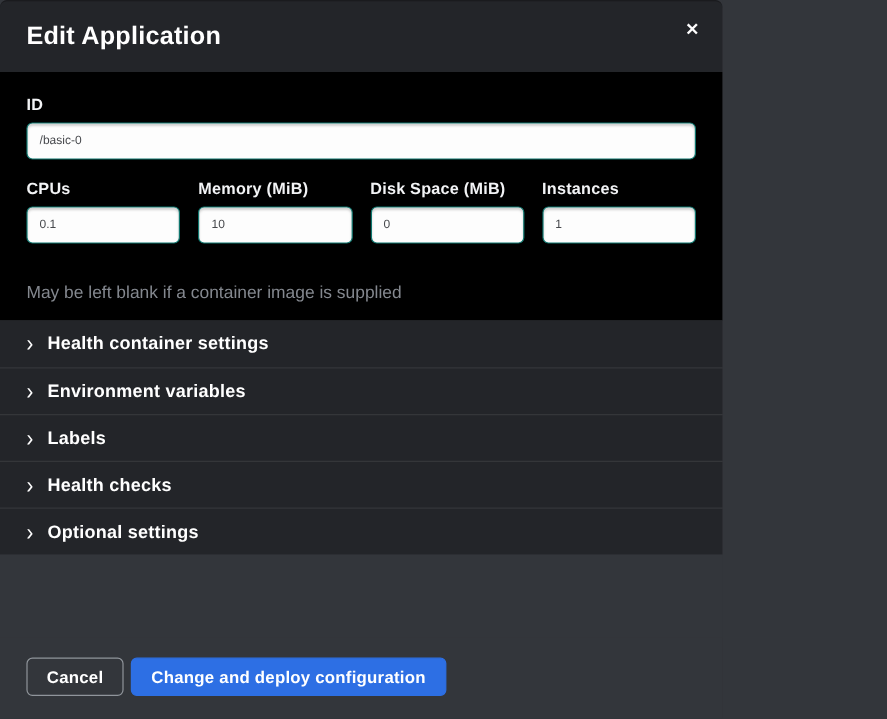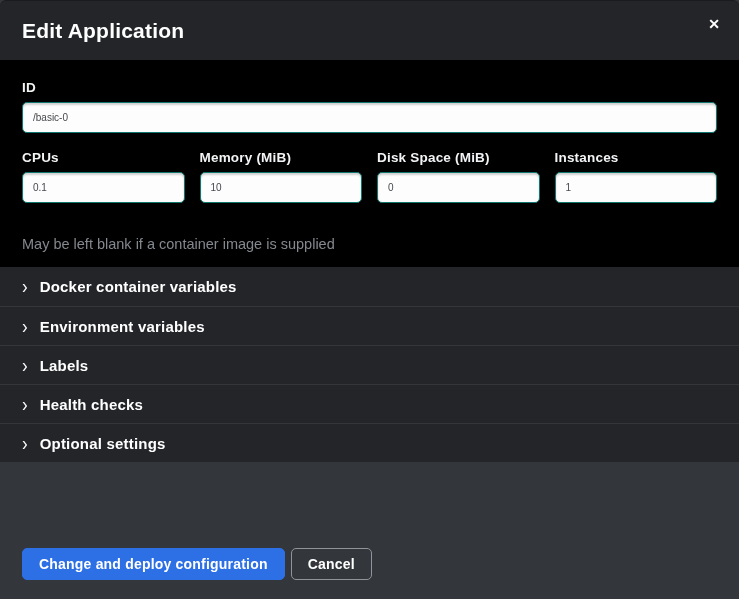--- a/index.html
+++ b/index.html
@@ -3,21 +3,21 @@
 <meta charset="utf-8">
 <style>
   * { box-sizing: border-box; margin: 0; padding: 0; }
   html, body { width: 739px; height: 599px; }
   body {
     font-family: "Liberation Sans", sans-serif;
     background: #33363b;
     overflow: hidden;
   }
   .modal {
-    width: 739px; height: 599px;
+    width: 602px; height: 599px;
     background: #33363b;
     display: flex; flex-direction: column;
   }
   
   .modal-header {
     height: 60px; flex: 0 0 60px;
     background: #232529;
     border-top: 1px solid #1a1b1e;
     border-radius: 6px 6px 0 0;
     display: flex; align-items: center;
@@ -157,38 +157,38 @@
 
     <div class="form-group">
       <div class="help-text">May be left blank if a container image is supplied</div>
     </div>
 
   </div>
 
   <div class="accordion">
     <div class="accordion-row">
       <span class="chevron">›</span>
-      <span class="accordion-label">Docker container variables</span>
+      <span class="accordion-label">Health container settings</span>
     </div>
     <div class="accordion-row">
       <span class="chevron">›</span>
       <span class="accordion-label">Environment variables</span>
     </div>
     <div class="accordion-row">
       <span class="chevron">›</span>
       <span class="accordion-label">Labels</span>
     </div>
     <div class="accordion-row">
       <span class="chevron">›</span>
       <span class="accordion-label">Health checks</span>
     </div>
     <div class="accordion-row">
       <span class="chevron">›</span>
       <span class="accordion-label">Optional settings</span>
     </div>
   </div>
 
   <div class="modal-footer">
+    <button class="btn btn-cancel">Cancel</button>
     <button class="btn btn-primary">Change and deploy configuration</button>
-    <button class="btn btn-cancel">Cancel</button>
   </div>
 
 </div>
 
 </body></html>

